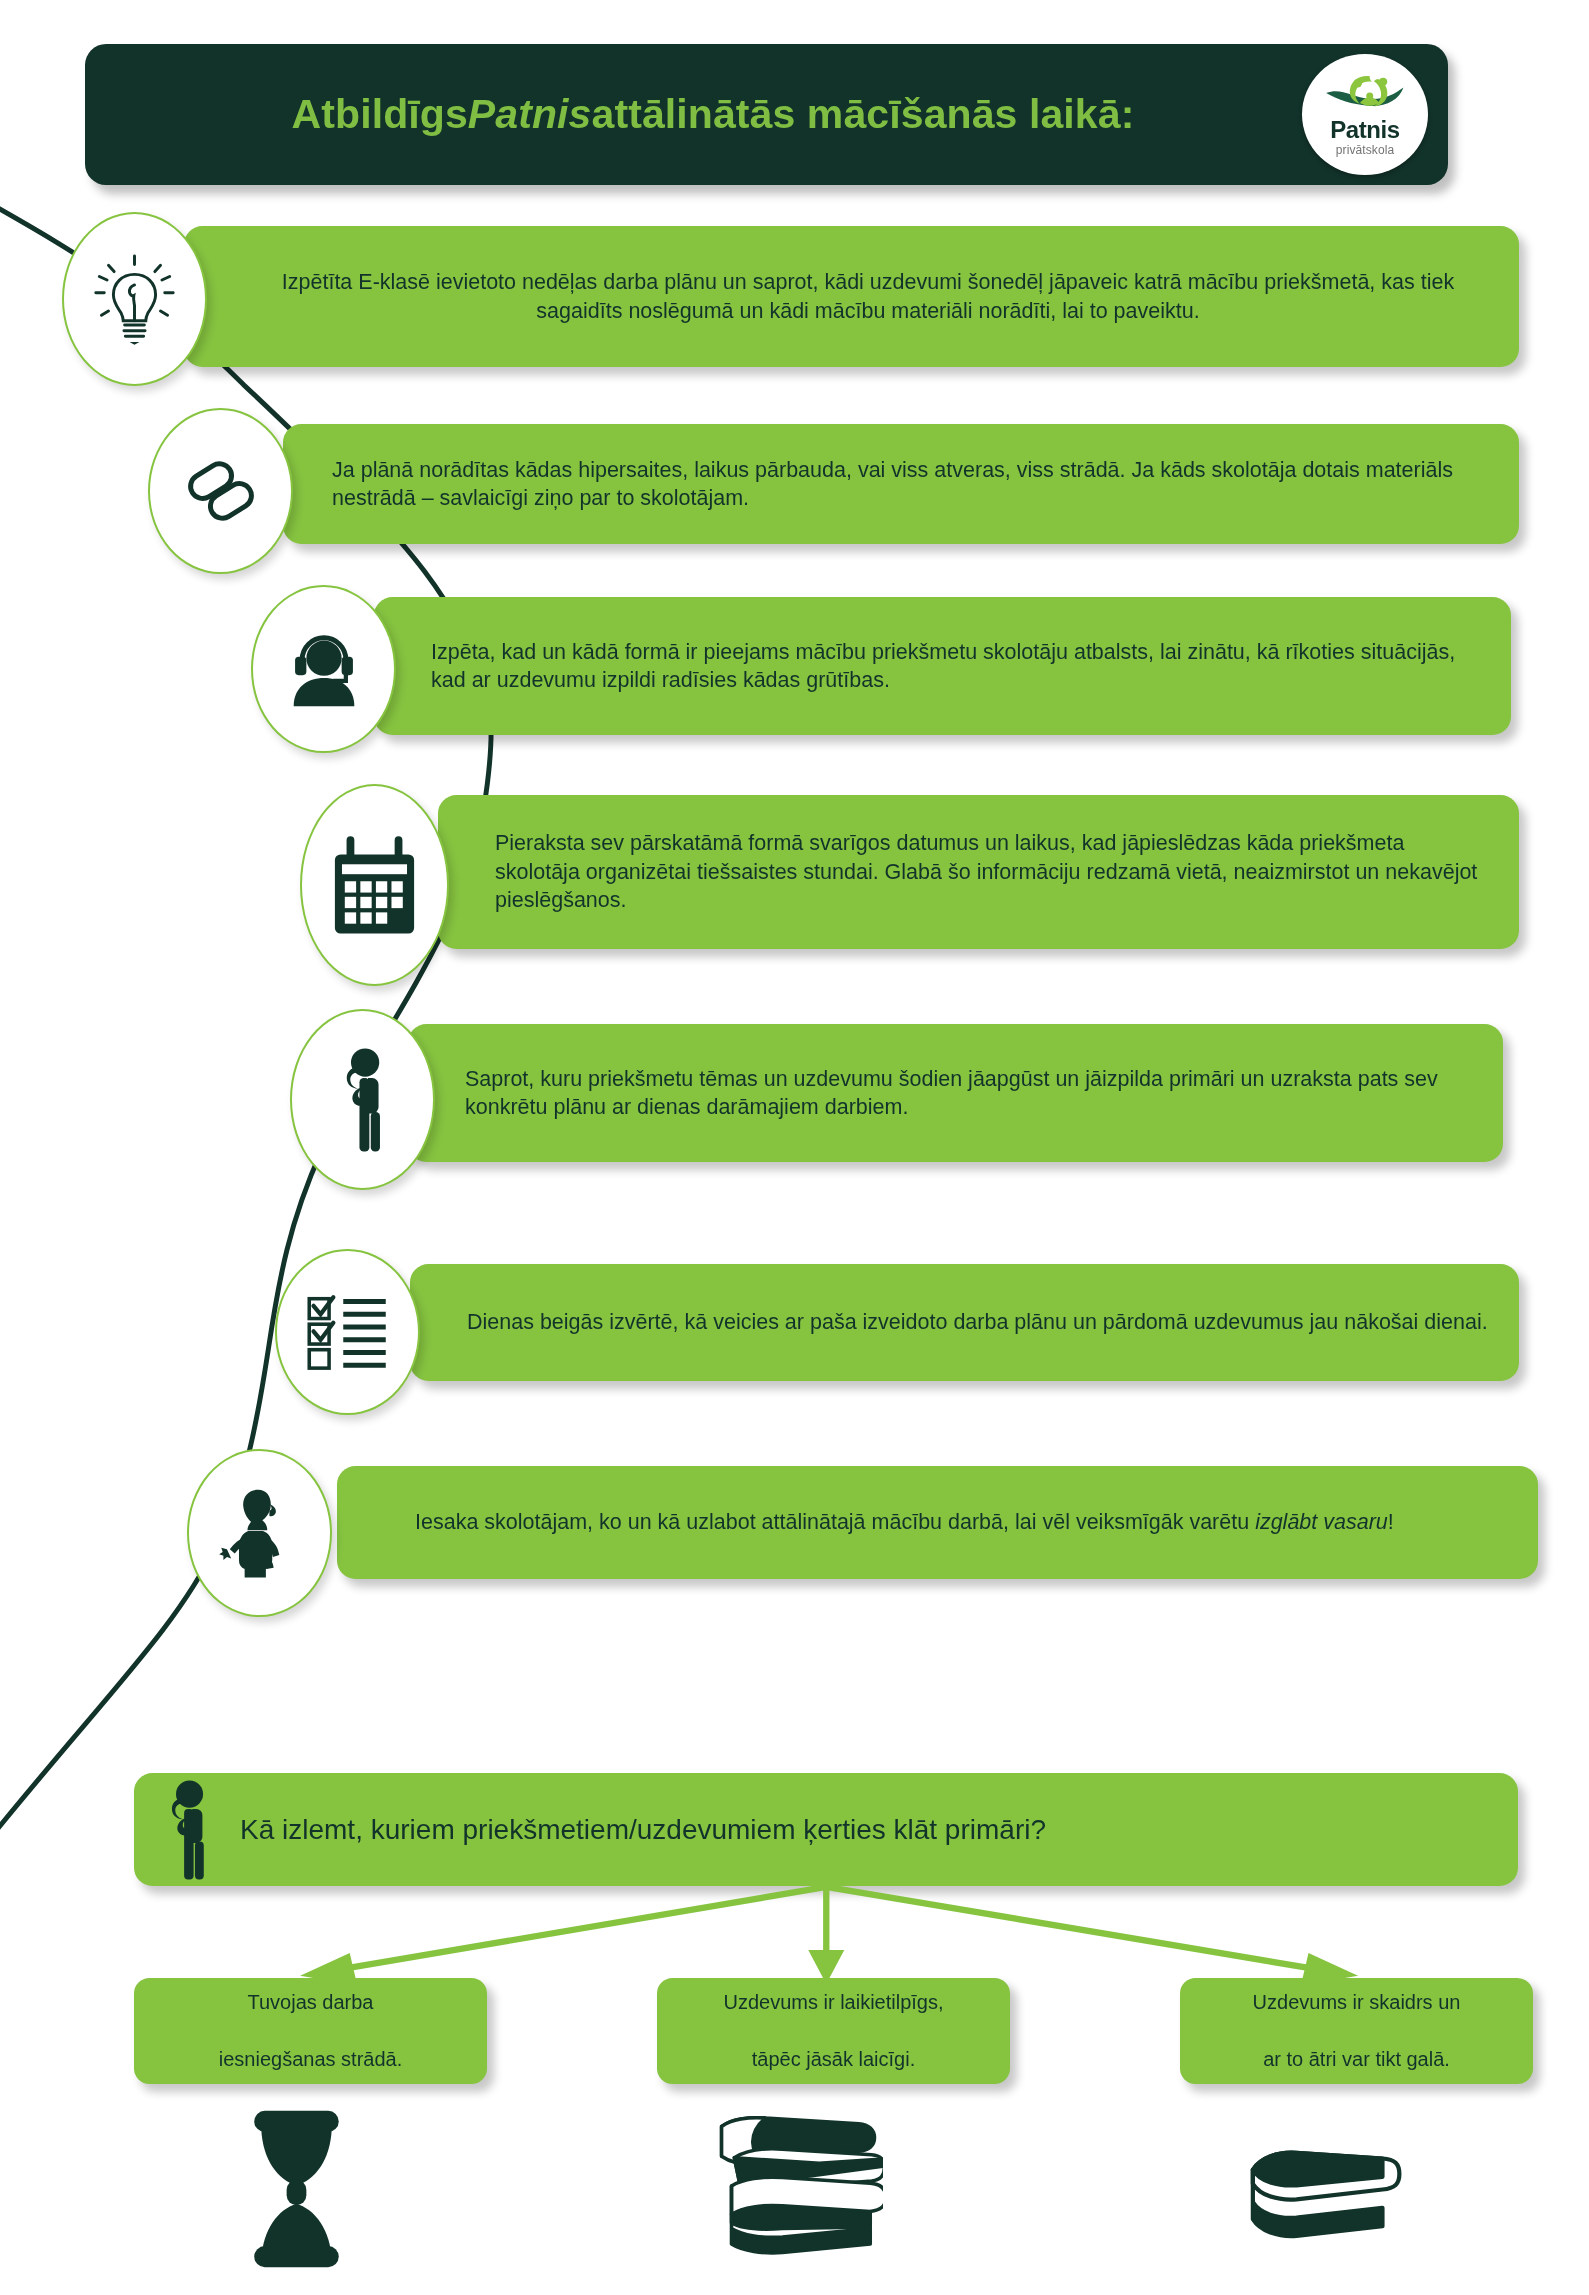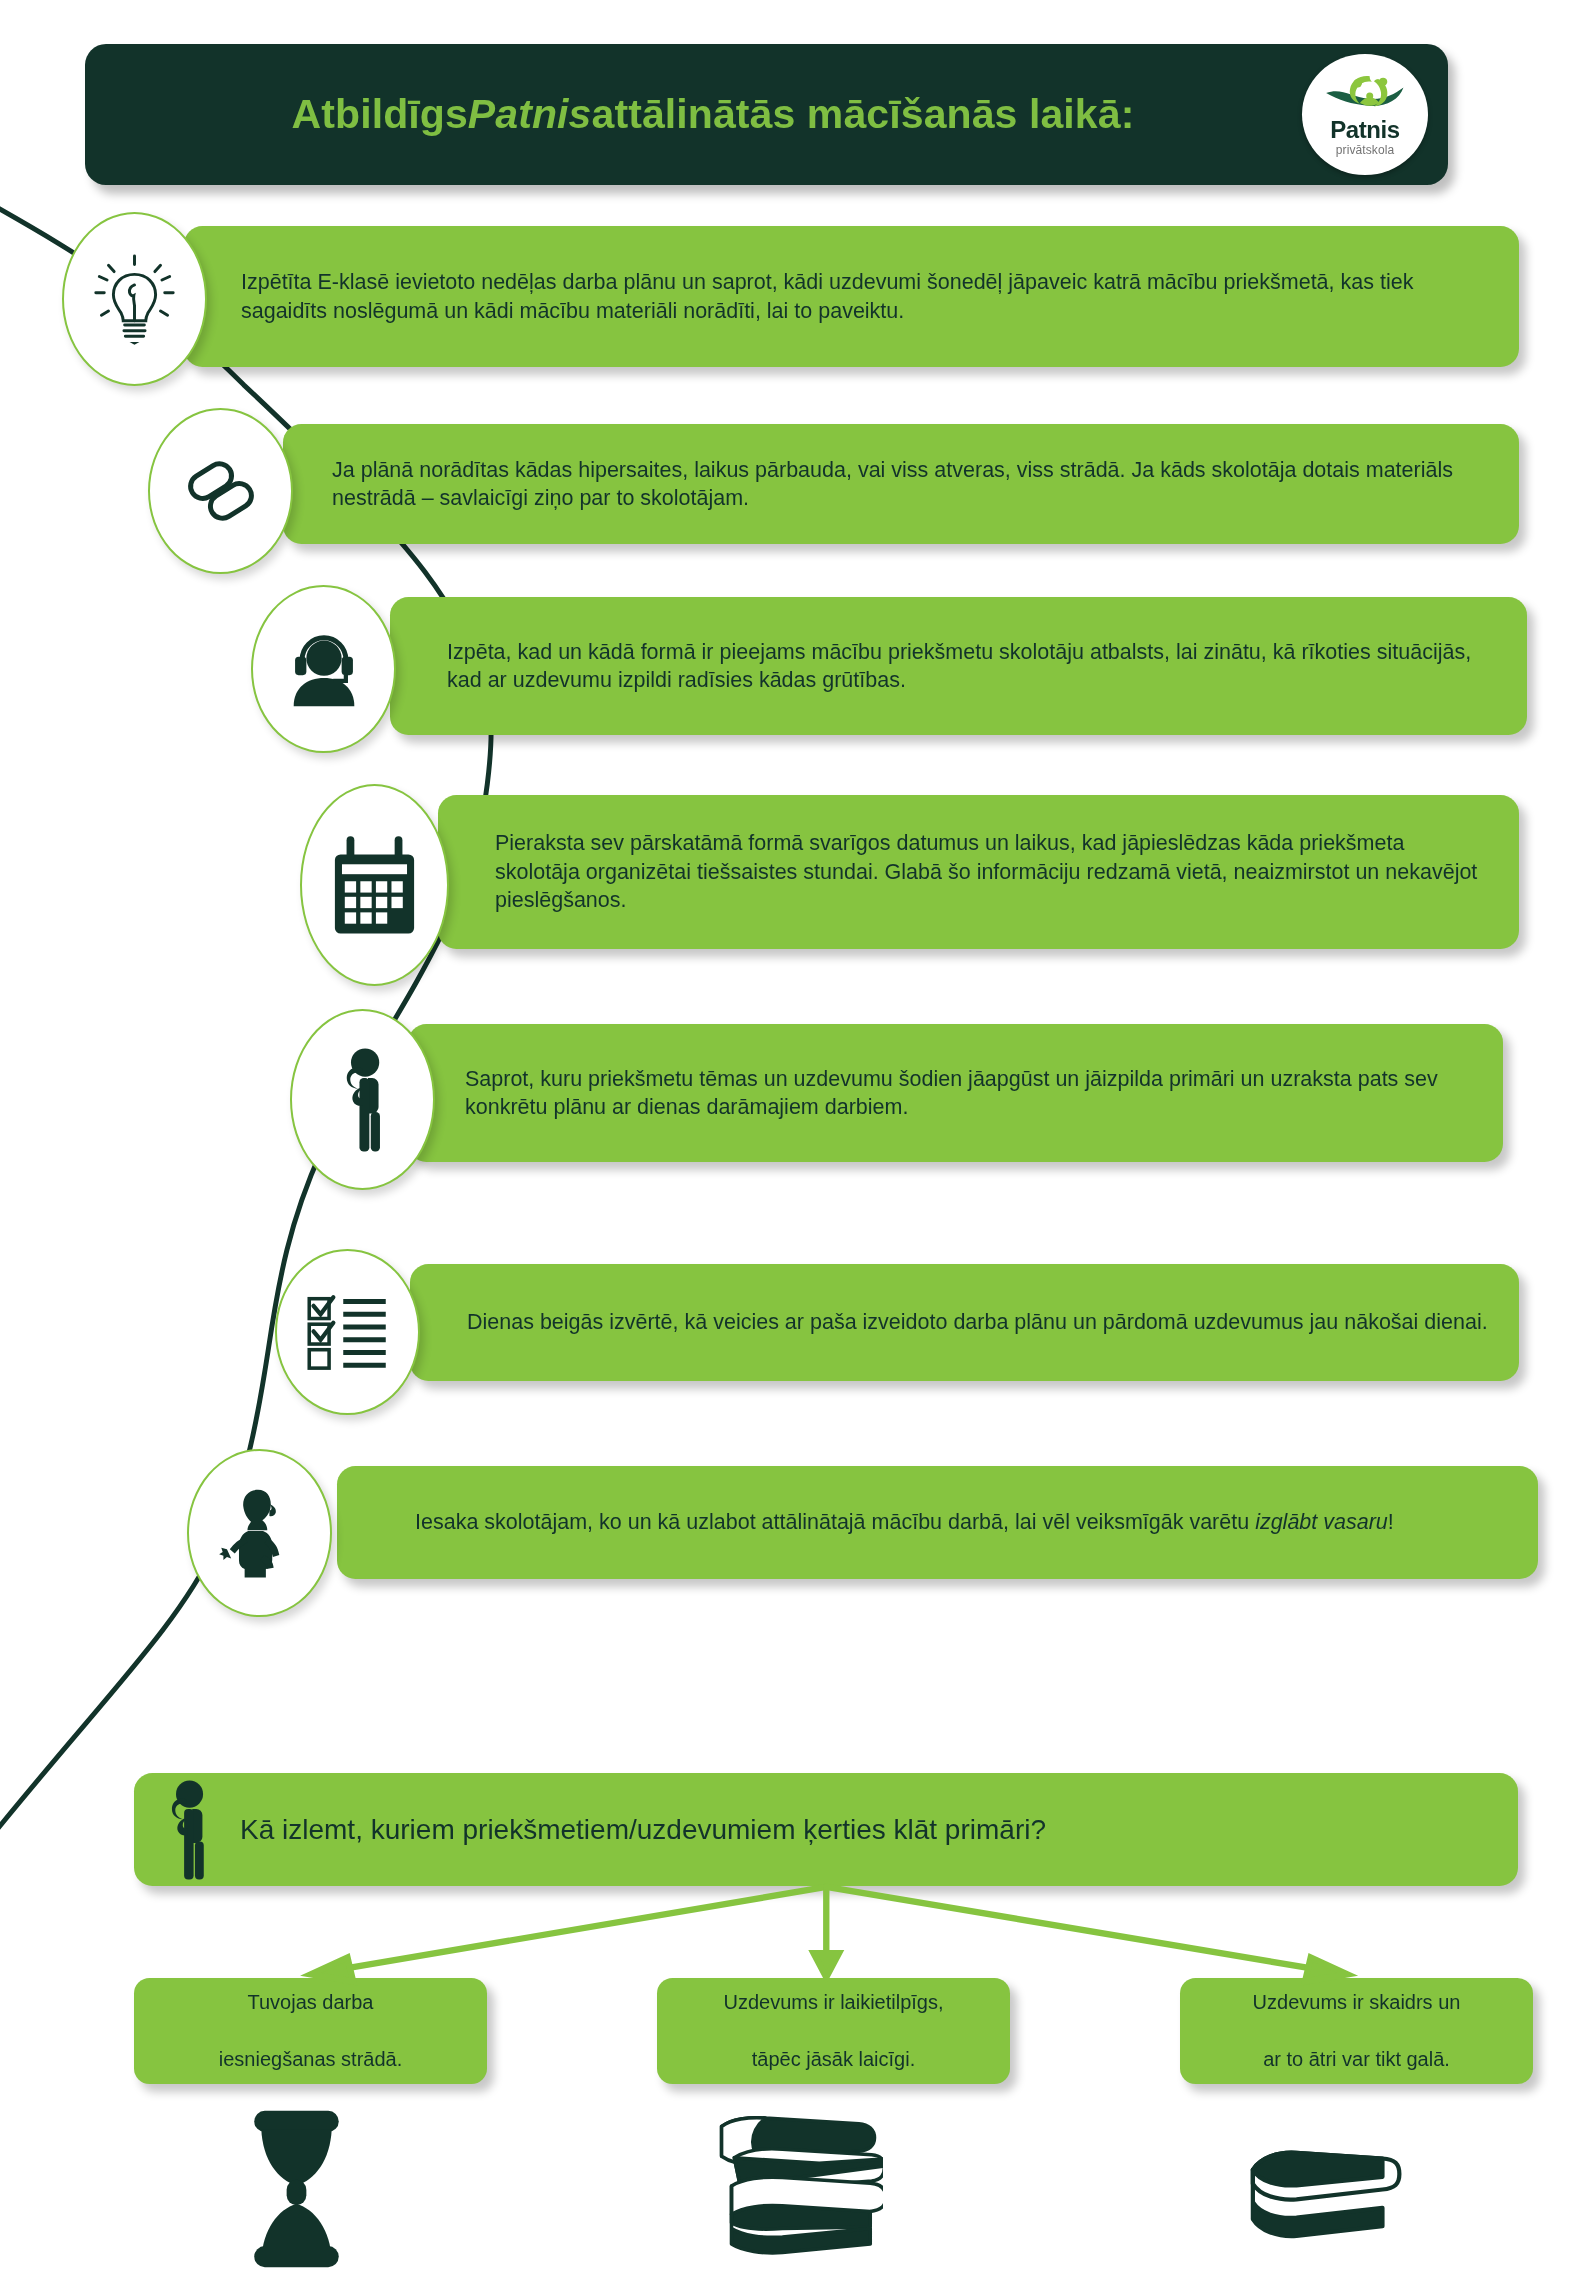--- a/index.html
+++ b/index.html
@@ -122,21 +122,21 @@
         <circle cx="85" cy="14" r="6" fill="#8CC63E"></circle>
         <circle cx="66" cy="34" r="5" fill="#8CC63E"></circle>
         <path d="M52,44 C57,38 62,36 66,36 C70,36 75,38 80,44 C74,47 70,48 66,48 C62,48 58,47 52,44 Z" fill="#8CC63E"></path>
       </svg>
       <div class="logo-name">Patnis</div>
       <div class="logo-sub">privātskola</div>
     </div>
   </div>
 
   <div class="step">
-    <div class="bar" style="left:184px;top:226px;width:1335px;height:141px;">
+    <div class="bar" style="left:184px;top:226px;width:1335px;height:141px;text-align:center;">
       <div class="bar-text" style="padding-left:57px;">Izpētīta E-klasē ievietoto nedēļas darba plānu un saprot, kādi uzdevumi šonedēļ jāpaveic katrā mācību priekšmetā, kas tiek sagaidīts noslēgumā un kādi mācību materiāli norādīti, lai to paveiktu.</div>
     </div>
     <div class="bubble" style="left:62px;top:212px;width:141px;height:170px;">
       <svg width="83" height="92" viewBox="0 0 118 130">
         <g stroke="#12332A" stroke-width="4.2" fill="none" stroke-linecap="round">
           <path d="M59,30 C41,30 29,43 29,59 c0,12 7,19 11,26 c2,4 3,7 3,11 h32 c0-4 1-7 3-11 c4-7 11-14 11-26 C89,43 77,30 59,30 Z"></path>
           <path d="M59,45 c-5,2 -8,6 -7,11 c1,4 4,5 6,4 c-1,5 0,9 1,14 l0,22"></path>
           <path d="M45,102 h28 M44,110 h30 M46,118 h26"></path>
           <path d="M52,126 h14 l-7,4 z" fill="#12332A" stroke="none"></path>
           <path d="M59,16 v-12 M30,26 l-8,-9 M88,26 l8,-9 M16,56 h-12 M102,56 h12 M22,82 l-10,6 M96,82 l10,6 M20,38 l-11,-5 M98,38 l11,-5"></path>
@@ -153,21 +153,21 @@
       <svg width="78" height="78" viewBox="0 0 110 110">
         <g stroke="#12332A" stroke-width="7" fill="none" stroke-linecap="round">
           <rect x="10" y="24" width="62" height="34" rx="17" transform="rotate(-32 41 41)"></rect>
           <rect x="38" y="52" width="62" height="34" rx="17" transform="rotate(-32 69 69)"></rect>
         </g>
       </svg>
     </div>
   </div>
 
   <div class="step">
-    <div class="bar" style="left:390px;top:597px;width:1137px;height:138px;">
+    <div class="bar" style="left:374px;top:597px;width:1137px;height:138px;">
       <div class="bar-text" style="padding-left:57px;">Izpēta, kad un kādā formā ir pieejams mācību priekšmetu skolotāju atbalsts, lai zinātu, kā rīkoties situācijās, kad ar uzdevumu izpildi radīsies kādas grūtības.</div>
     </div>
     <div class="bubble" style="left:251px;top:585px;width:141px;height:164px;">
       <svg width="78" height="79" viewBox="0 0 110 112">
         <g fill="#12332A">
           <circle cx="55" cy="40" r="25"></circle>
           <path d="M12,108 c0,-26 19,-40 43,-40 c24,0 43,14 43,40 z"></path>
         </g>
         <g stroke="#12332A" stroke-width="7" fill="none">
           <path d="M24,42 a31,31 0 0 1 62,0"></path>

